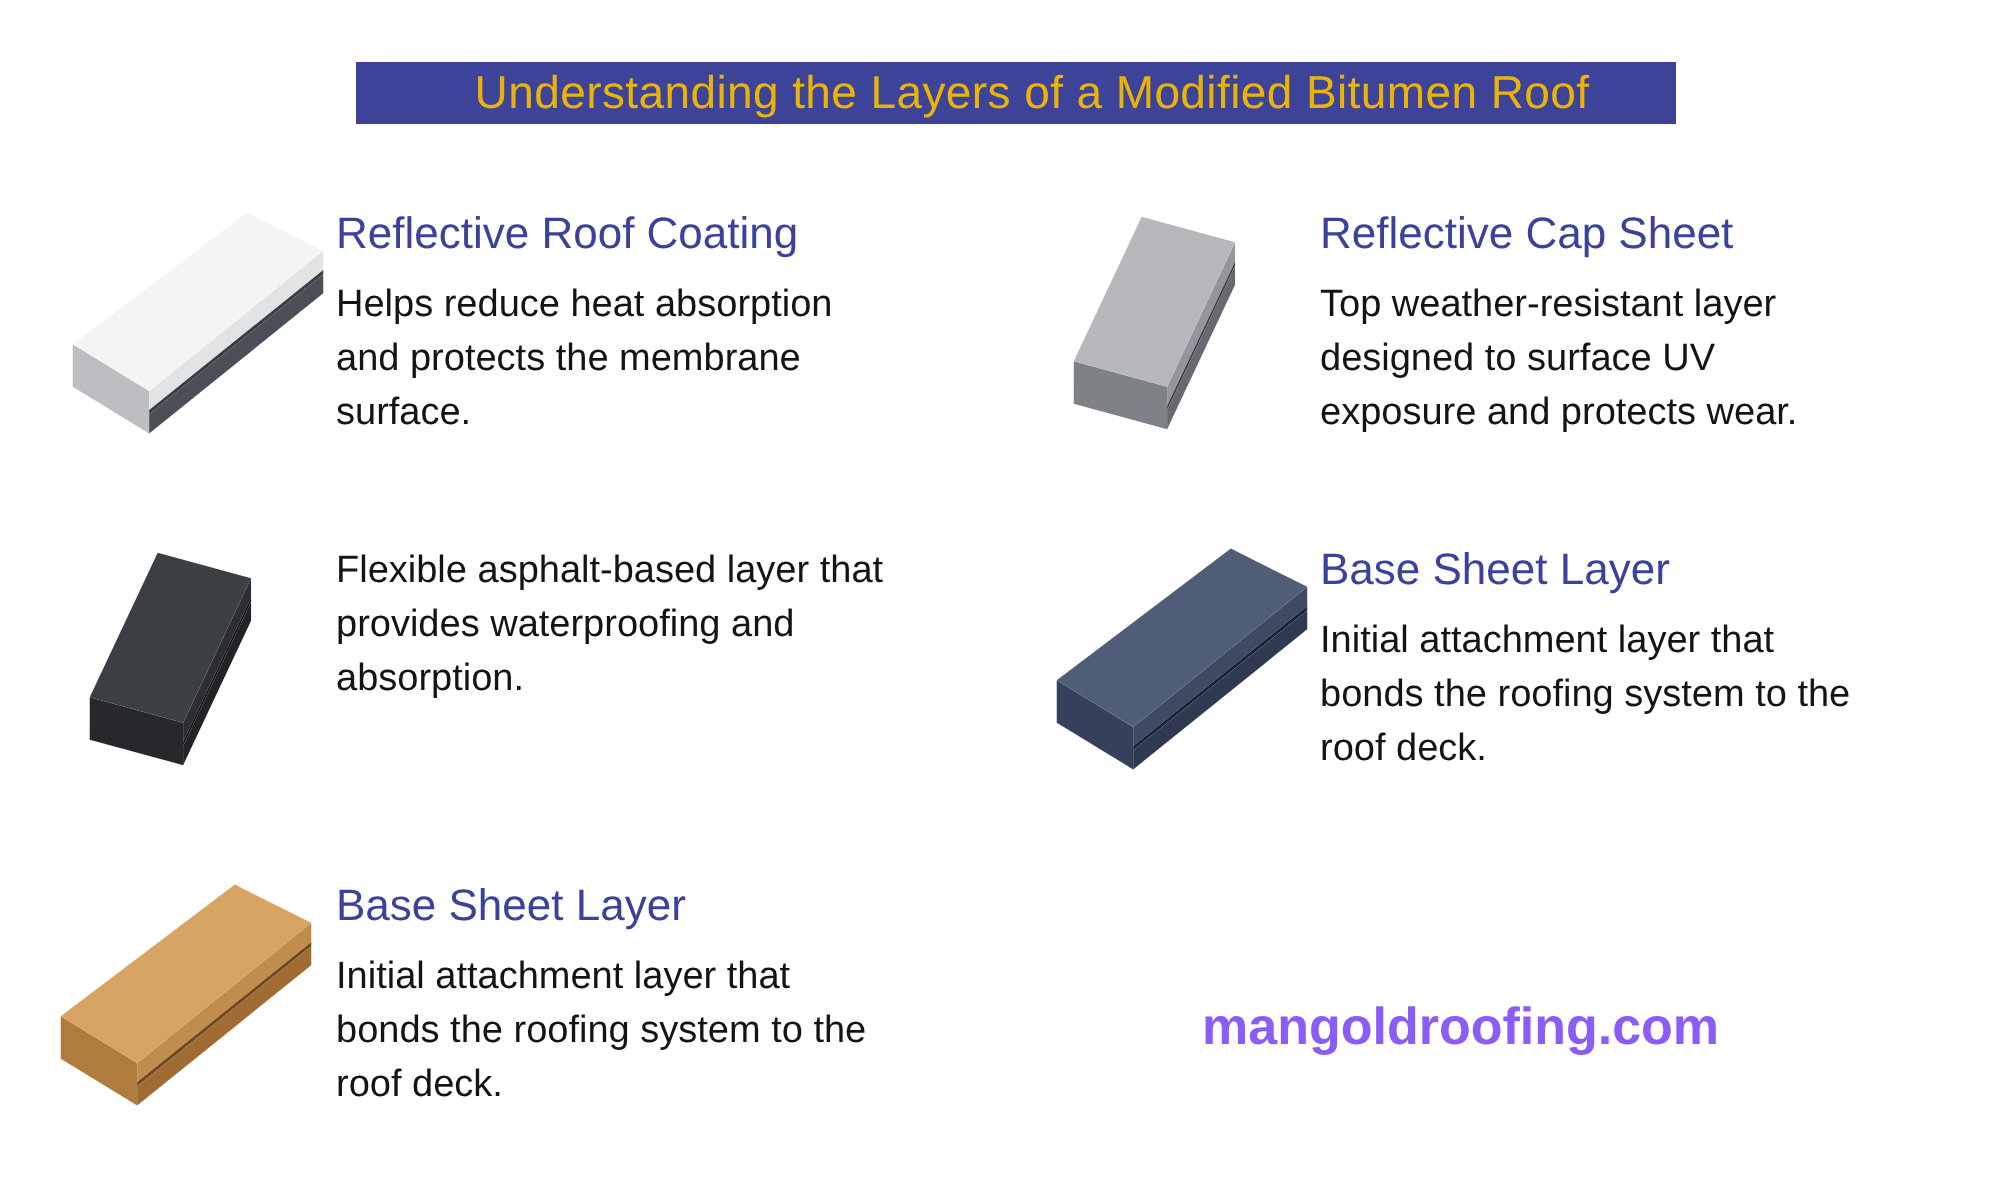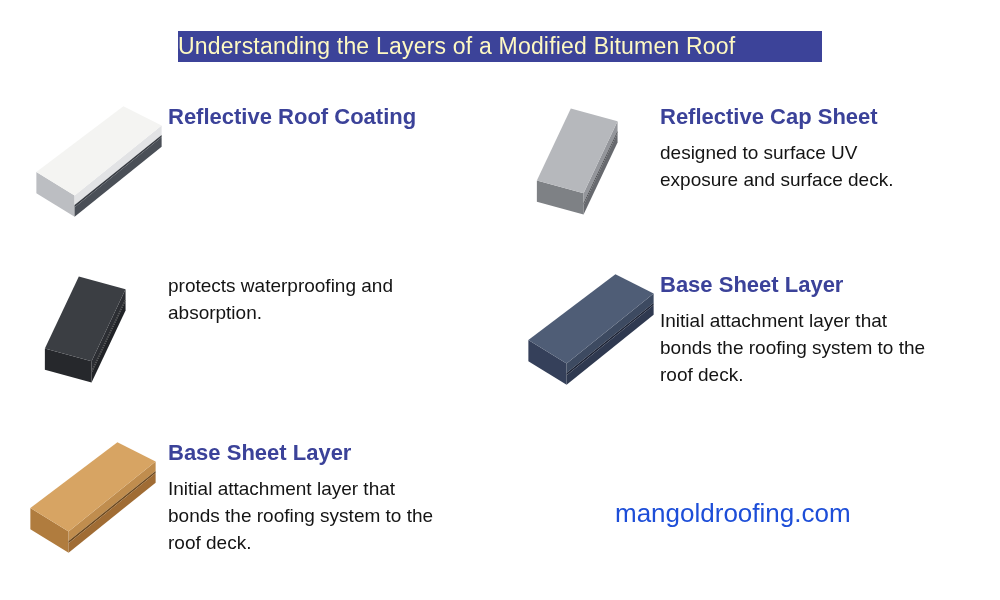--- a/index.html
+++ b/index.html
@@ -8,63 +8,64 @@
     background: #ffffff;
     font-family: "Liberation Sans", sans-serif;
     position: relative;
     overflow: hidden;
   }
   .banner {
     position: absolute;
     left: 178px; top: 31px;
     width: 644px; height: 31px;
     background: #3c4399;
-    color: #fef9c3;
-    display: flex; align-items: center; 
+    color: #eab308;
+    display: flex; align-items: center; justify-content: center;
     font-size: 23px;
     letter-spacing: 0.2px;
     white-space: nowrap;
+    padding-left: 16px;
   }
   .grid {
     position: absolute;
     top: 100px; left: 30px;
     width: 950px;
     display: grid;
     grid-template-columns: 492px 458px;
     grid-template-rows: 168px 168px 172px;
   }
   .item { display: flex; align-items: flex-start; }
   .slab {
     width: 138px; height: 119px;
     flex: 0 0 138px;
     margin-top: 2px;
   }
   .slab-wide { margin-left: -6px; margin-right: 6px; }
   .text { padding-top: 4px; }
   .heading {
     font-size: 22px;
-    font-weight: bold;
+    font-weight: normal;
     color: #3b4299;
     margin: 0 0 9px 0;
     white-space: nowrap;
   }
   .desc {
     margin: 0;
     font-size: 19px;
     color: #141414;
     line-height: 27px;
   }
   .desc span { display: block; white-space: nowrap; }
   .footer-cell { position: relative; }
   .website {
     position: absolute;
-    left: 93px; top: 62px;
+    left: 79px; top: 62px;
     font-size: 26px;
-    font-weight: normal;
-    color: #1d4ed8;
+    font-weight: bold;
+    color: #8b5cf6;
     white-space: nowrap;
   }
 </style>
 </head>
 <body>
 
 <div class="banner">
   <span>Understanding the Layers of a Modified Bitumen Roof</span>
 </div>
 
@@ -73,51 +74,58 @@
   <div class="item">
     <svg class="slab" viewBox="0 0 130 112">
       <polygon points="6,66 42,88 42,108 6,86" fill="#bcbec2"></polygon>
       <polygon points="42,88 124,22 124,31 42,97" fill="#e2e3e5"></polygon>
       <polygon points="42,97 124,31 124,33 42,99" fill="#393d44"></polygon>
       <polygon points="42,99 124,33 124,42 42,108" fill="#4a4f57"></polygon>
       <polygon points="6,66 88,4 124,22 42,88" fill="#f4f4f2"></polygon>
     </svg>
     <div class="text">
       <h2 class="heading">Reflective Roof Coating</h2>
+      <p class="desc">
+        <span>Helps reduce heat absorption</span>
+        <span>and protects the membrane</span>
+        <span>surface.</span>
+      </p>
     </div>
   </div>
 
   <div class="item">
     <svg class="slab" viewBox="0 0 130 112">
       <polygon points="14,74 58,86 58,106 14,94" fill="#7e8185"></polygon>
       <polygon points="58,86 90,18 90,27 58,95" fill="#94969b"></polygon>
       <polygon points="58,95 90,27 90,29 58,97" fill="#3c3e42"></polygon>
       <polygon points="58,97 90,29 90,38 58,106" fill="#67696e"></polygon>
       <polygon points="14,74 46,6 90,18 58,86" fill="#b6b8bc"></polygon>
     </svg>
     <div class="text">
       <h2 class="heading">Reflective Cap Sheet</h2>
       <p class="desc">
+        <span>Top weather-resistant layer</span>
         <span>designed to surface UV</span>
-        <span>exposure and surface deck.</span>
+        <span>exposure and protects wear.</span>
       </p>
     </div>
   </div>
 
   <div class="item">
     <svg class="slab" viewBox="0 0 130 112">
       <polygon points="14,74 58,86 58,106 14,94" fill="#26282c"></polygon>
       <polygon points="58,86 90,18 90,27 58,95" fill="#2c2e33"></polygon>
       <polygon points="58,95 90,27 90,29 58,97" fill="#0e0f11"></polygon>
       <polygon points="58,97 90,29 90,38 58,106" fill="#212327"></polygon>
       <polygon points="14,74 46,6 90,18 58,86" fill="#3b3e43"></polygon>
     </svg>
     <div class="text">
       <p class="desc">
-        <span>protects waterproofing and</span>
+        <span>Flexible asphalt-based layer that</span>
+        <span>provides waterproofing and</span>
         <span>absorption.</span>
       </p>
     </div>
   </div>
 
   <div class="item">
     <svg class="slab" viewBox="0 0 130 112">
       <polygon points="6,66 42,88 42,108 6,86" fill="#35405a"></polygon>
       <polygon points="42,88 124,22 124,31 42,97" fill="#3d4a61"></polygon>
       <polygon points="42,97 124,31 124,33 42,99" fill="#1c2336"></polygon>

